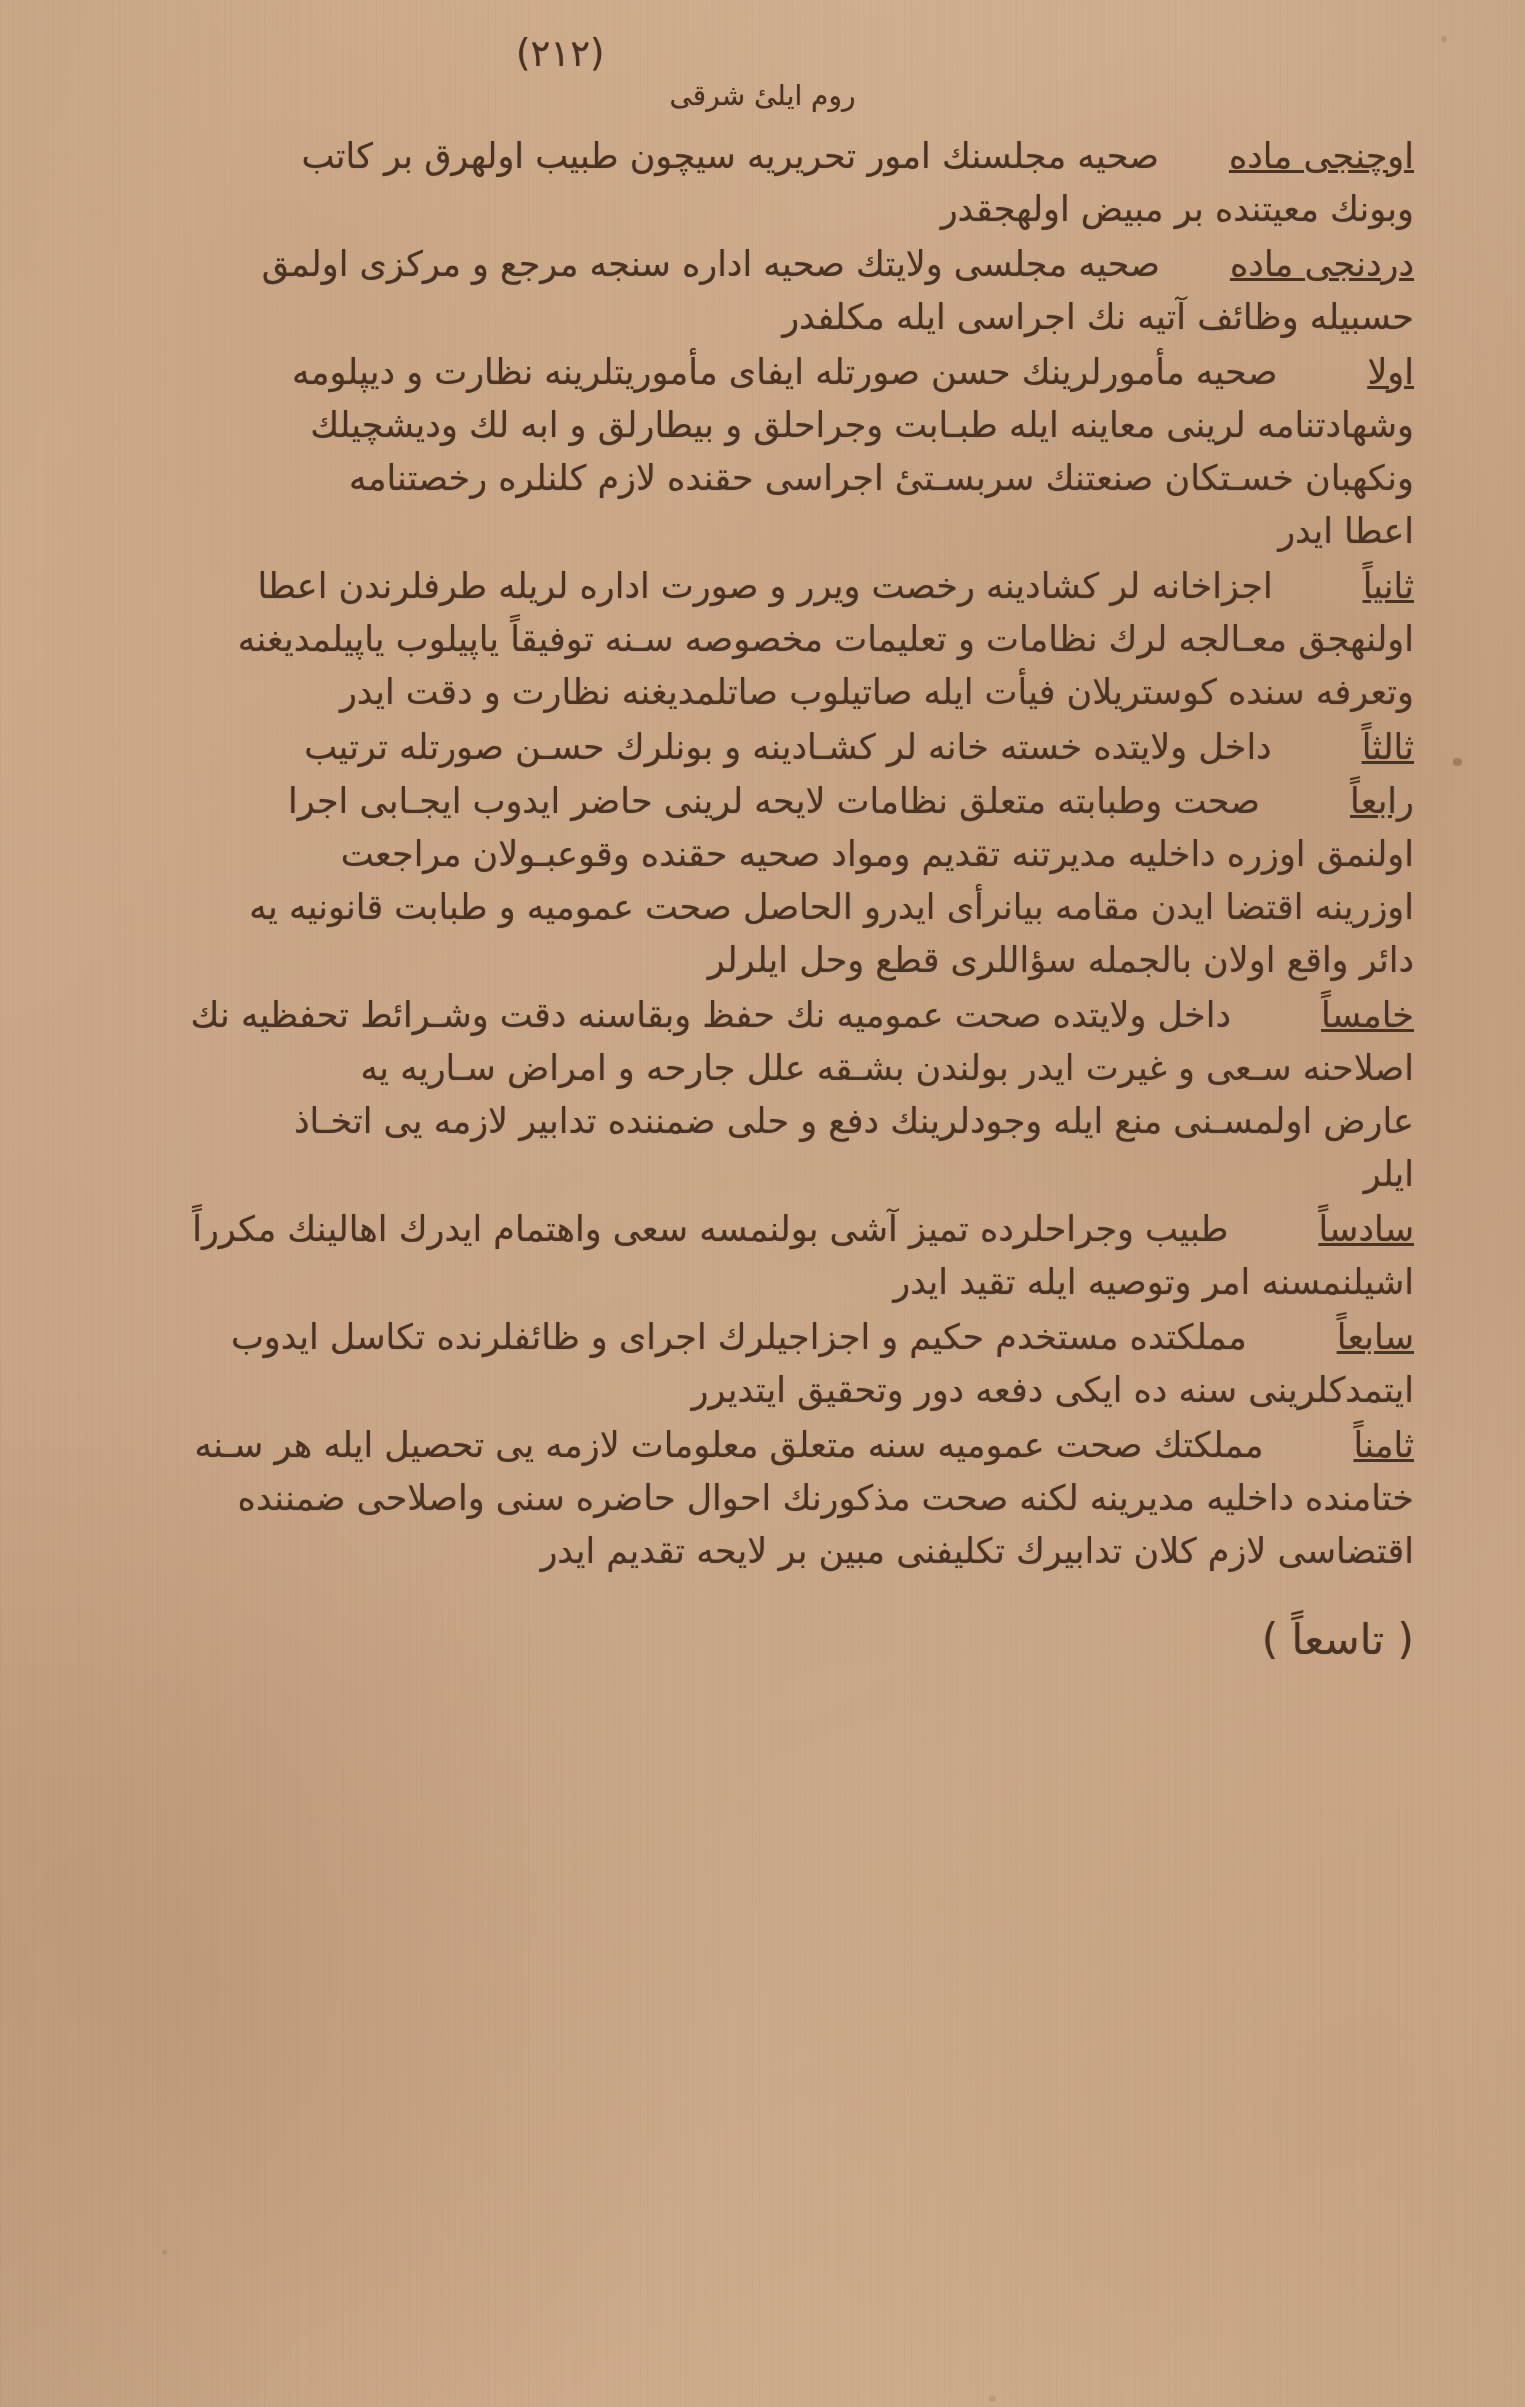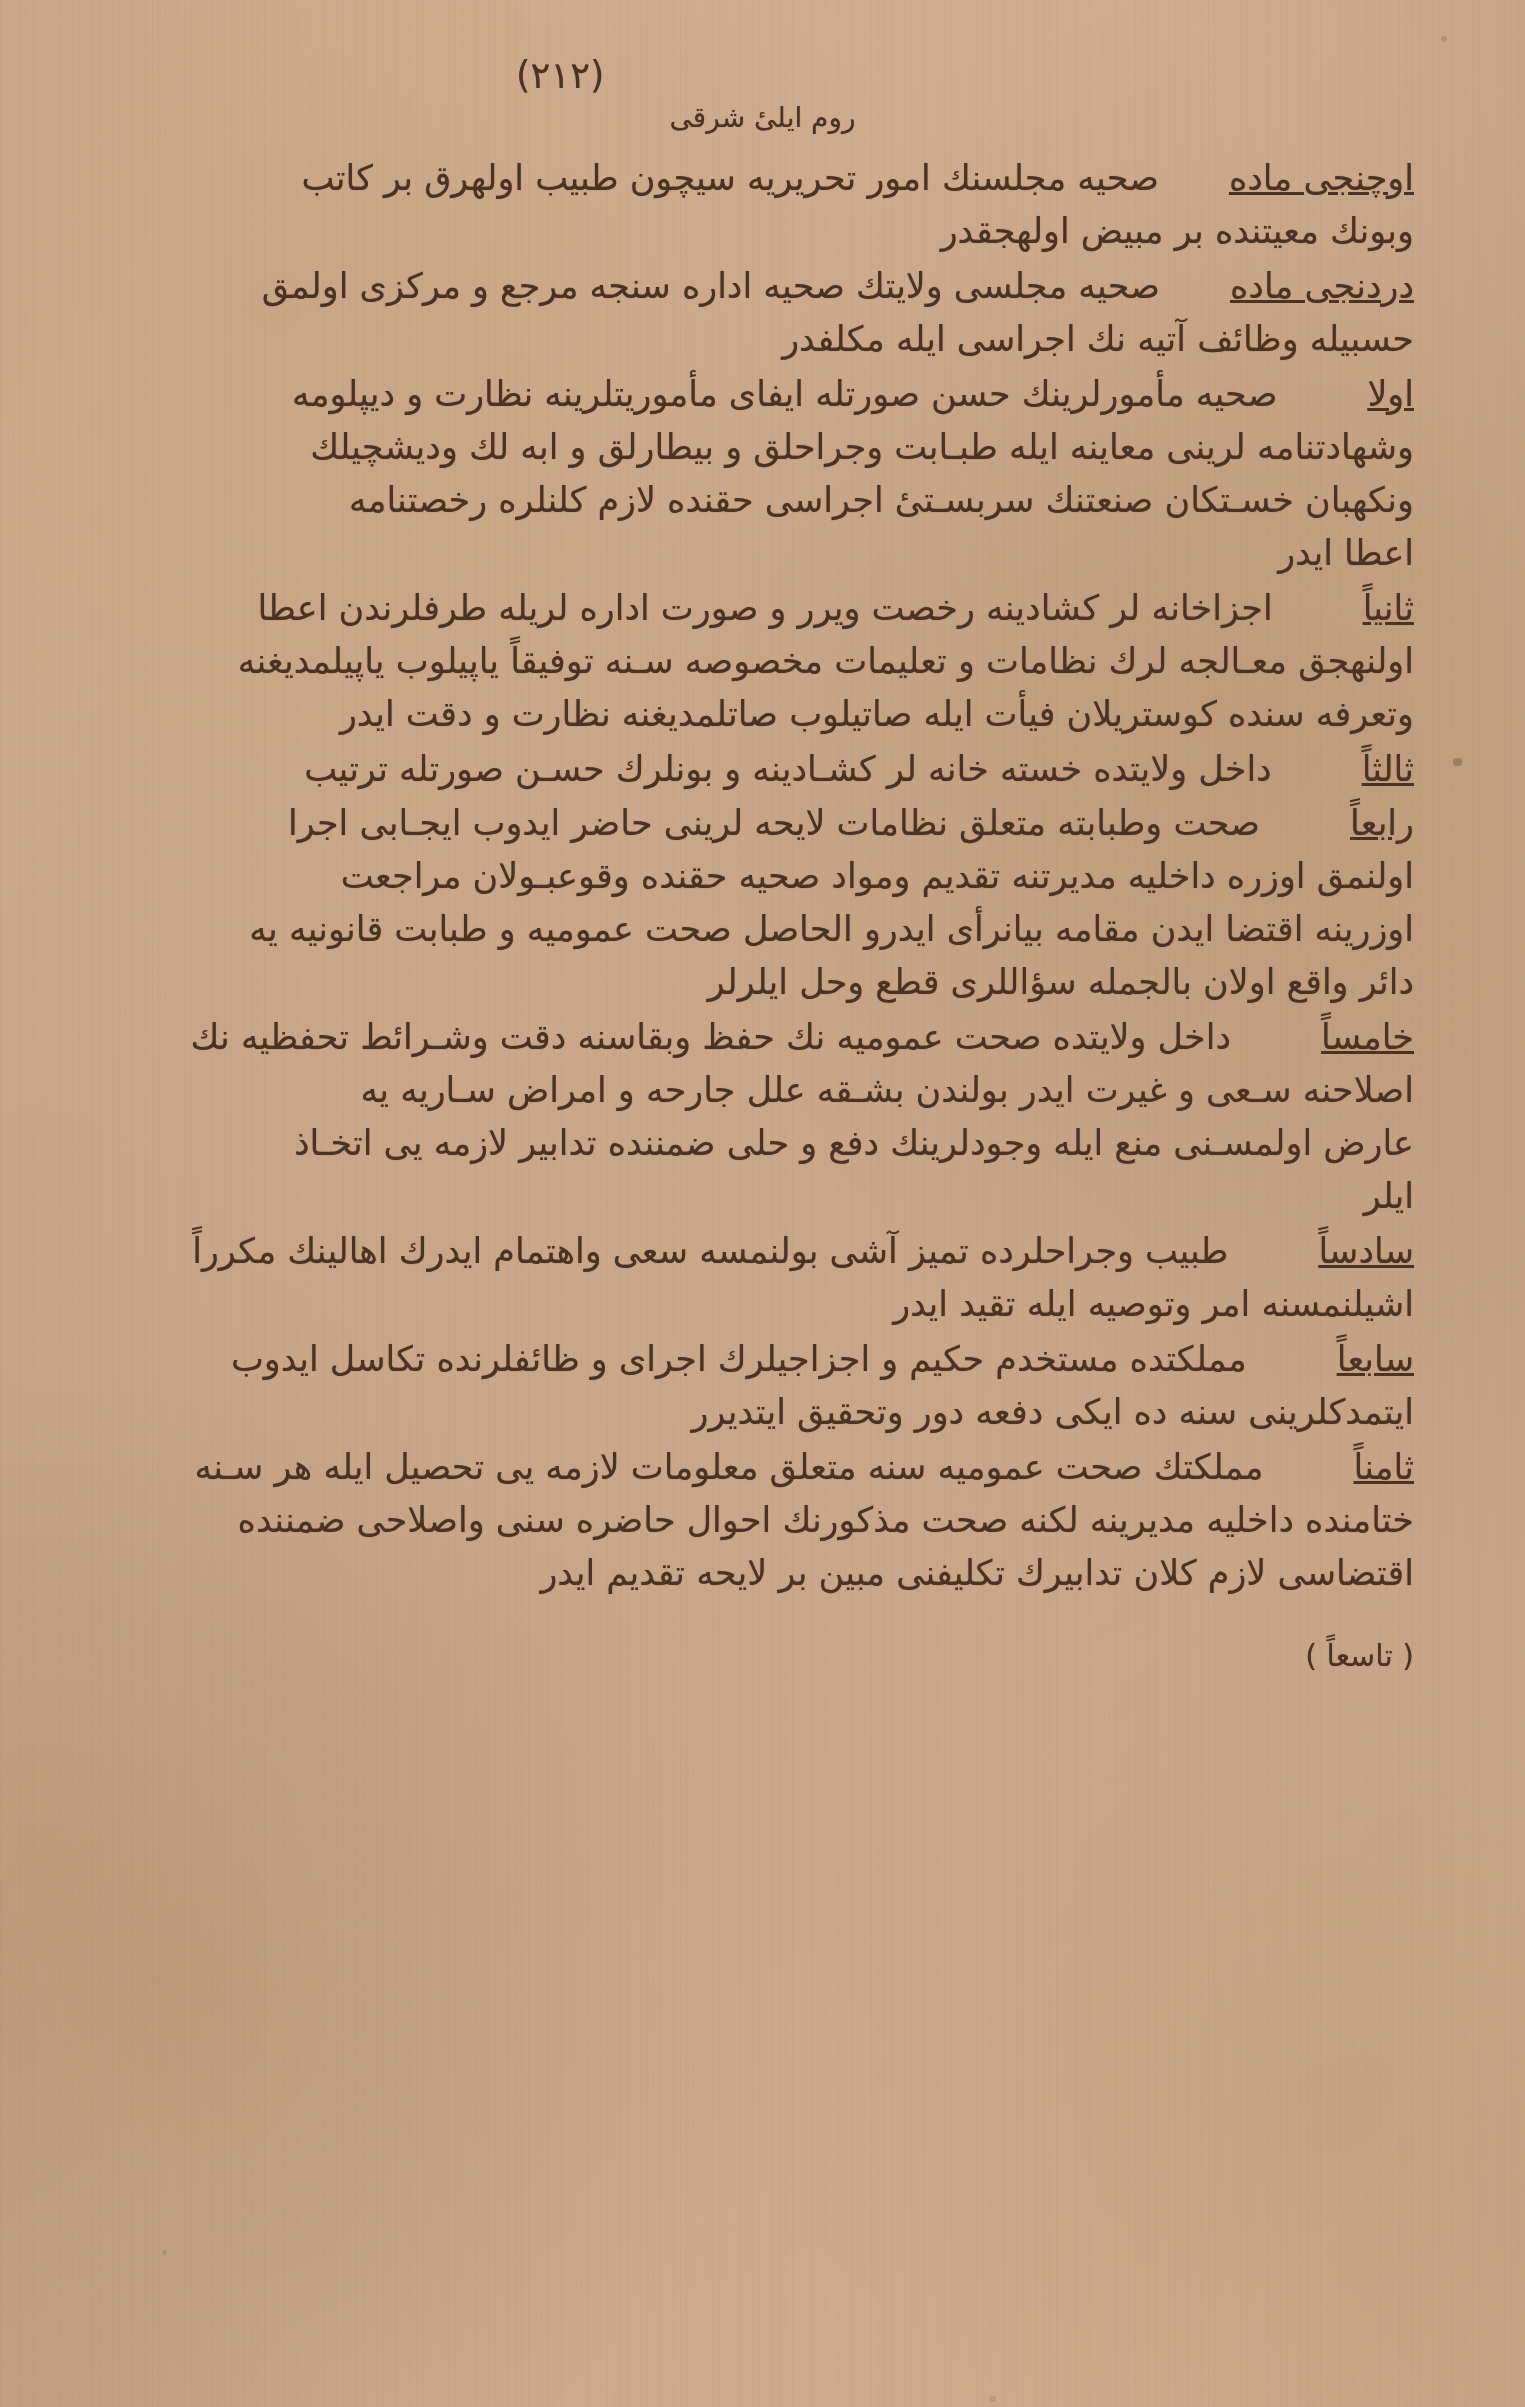--- a/index.html
+++ b/index.html
@@ -47,21 +47,21 @@
       radial-gradient(ellipse 98% 96% at 50% 50%,
         rgba(0,0,0,0) 58%,
         rgba(96,66,42,0.10) 84%,
         rgba(84,56,34,0.20) 100%);
   }
 
   
   .content {
     position: relative;
     z-index: 2;
-    padding: 52px 111px 0 111px;
+    padding: 30px 111px 0 111px;
     color: #463020;
   }
 
   .ar {
     direction: rtl;
     unicode-bidi: isolate;
     font-family: "DejaVu Sans", sans-serif;
     font-weight: 400;
     color: #4a3322;
     text-shadow: 0 0 1px rgba(74,51,34,0.55);
@@ -112,21 +112,21 @@
   }
   .gutter {
     display: inline-block;
     width: 70px;
   }
   .gutter.wide { width: 90px; }
 
   
   .catchword {
     margin-top: 32px;
-    font-size: 30px;
+    font-size: 42px;
     padding-right: 0;
     padding-left: 0;
   }
 
   
   .speck {
     position: absolute;
     border-radius: 50%;
     background: rgba(92, 62, 40, 0.35);
     pointer-events: none;

